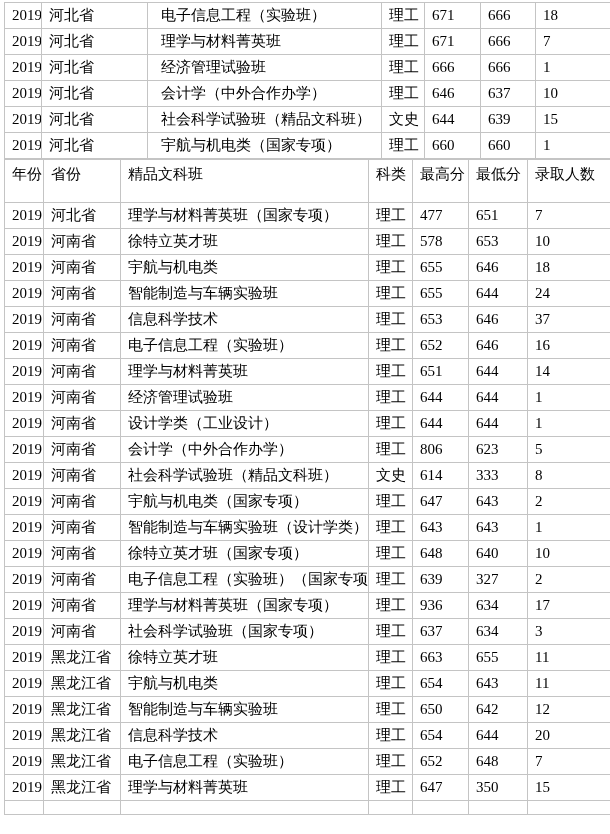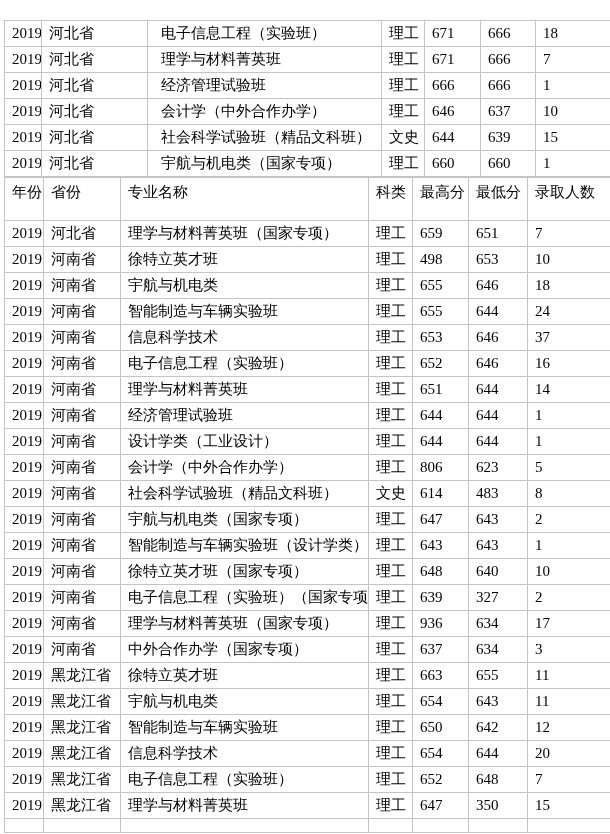--- a/index.html
+++ b/index.html
@@ -6,21 +6,21 @@
   html, body { margin: 0; padding: 0; }
   body {
     width: 610px;
     height: 834px;
     overflow: hidden;
     background: #ffffff;
     color: #000000;
     font-family: "Liberation Serif", "DejaVu Serif", serif;
     font-size: 15px;
   }
-  .page { padding: 20px 0 0 4px; }
+  .page { padding: 2px 0 0 4px; }
   table {
     border-collapse: collapse;
     table-layout: fixed;
     width: 614px;
   }
   td {
     border: 1px solid var(--border, #c4c4c4);
     height: 26px;
     padding: 0 3px 0 7px;
     overflow: hidden;
@@ -120,43 +120,43 @@
         <col style="width:248px">
       <col style="width:44px">
         <col style="width:56px">
         <col style="width:59px">
       <col style="width:91px">
     </colgroup>
     <tbody>
       <tr class="hdr">
         <td>年份</td>
         <td>省份</td>
-        <td>专业名称</td>
+        <td>精品文科班</td>
         <td>科类</td>
         <td>最高分</td>
         <td>最低分</td>
         <td>录取人数</td>
       </tr>
     </tbody>
     <tbody>
         <tr>
           <td>2019</td>
           <td>河北省</td>
           <td>理学与材料菁英班（国家专项）</td>
           <td>理工</td>
-          <td>659</td>
+          <td>477</td>
           <td>651</td>
           <td>7</td>
         </tr>
         <tr>
           <td>2019</td>
           <td>河南省</td>
           <td>徐特立英才班</td>
           <td>理工</td>
-          <td>498</td>
+          <td>578</td>
           <td>653</td>
           <td>10</td>
         </tr>
         <tr>
           <td>2019</td>
           <td>河南省</td>
           <td>宇航与机电类</td>
           <td>理工</td>
           <td>655</td>
           <td>646</td>
@@ -224,21 +224,21 @@
           <td>806</td>
           <td>623</td>
           <td>5</td>
         </tr>
         <tr>
           <td>2019</td>
           <td>河南省</td>
           <td>社会科学试验班（精品文科班）</td>
           <td>文史</td>
           <td>614</td>
-          <td>483</td>
+          <td>333</td>
           <td>8</td>
         </tr>
         <tr>
           <td>2019</td>
           <td>河南省</td>
           <td>宇航与机电类（国家专项）</td>
           <td>理工</td>
           <td>647</td>
           <td>643</td>
           <td>2</td>
@@ -275,21 +275,21 @@
           <td>河南省</td>
           <td>理学与材料菁英班（国家专项）</td>
           <td>理工</td>
           <td>936</td>
           <td>634</td>
           <td>17</td>
         </tr>
         <tr>
           <td>2019</td>
           <td>河南省</td>
-          <td>中外合作办学（国家专项）</td>
+          <td>社会科学试验班（国家专项）</td>
           <td>理工</td>
           <td>637</td>
           <td>634</td>
           <td>3</td>
         </tr>
         <tr>
           <td>2019</td>
           <td>黑龙江省</td>
           <td>徐特立英才班</td>
           <td>理工</td>

